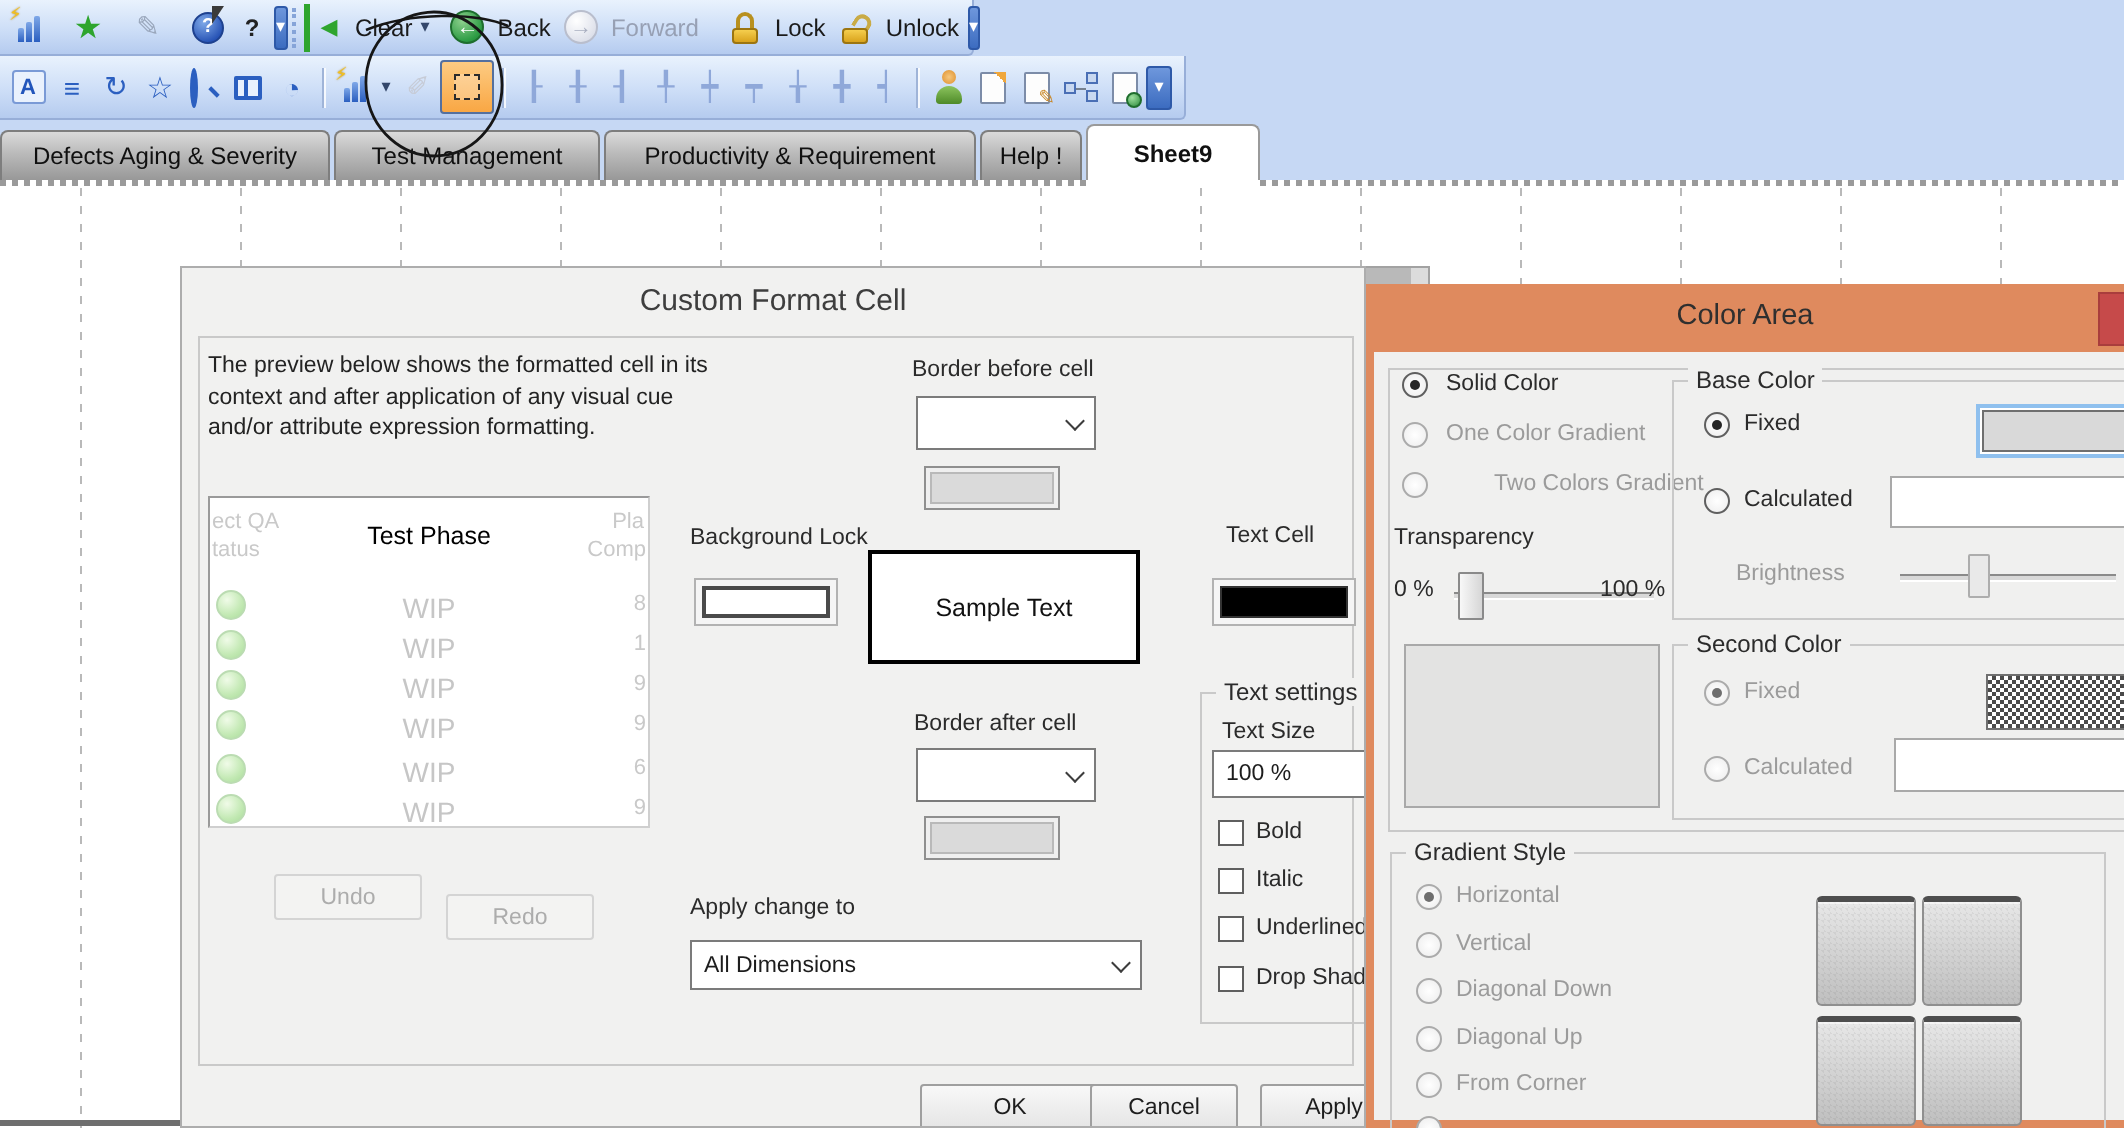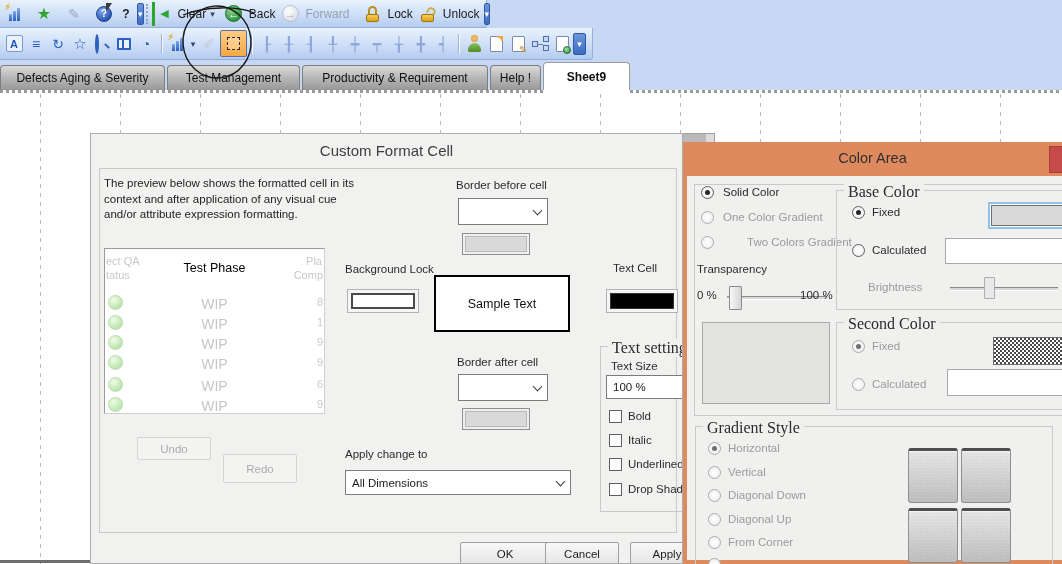--- a/index.html
+++ b/index.html
@@ -83,21 +83,21 @@
   .vdash { position:absolute; top:4px; bottom:0; width:1px;
            background:repeating-linear-gradient(180deg,#b9b9b9 0 4px,rgba(0,0,0,0) 4px 9px); }
   .bottom-edge { position:absolute; left:0; top:470px; width:1062px; height:3px; background:#6E6E6E; }
   .win-fragment { position:absolute; left:681px; top:133px; width:34px; height:15px;
                   background:linear-gradient(90deg,#B9B9B9 0 74%,#DCDCDC 74%); border:1px solid #A2A2A2; }
 
   
   .lbl { position:absolute; font-size:11.5px; color:#2b2b2b; white-space:nowrap; }
   .lbl.dis { color:#9B9B9B; }
   .gb { position:absolute; border:1px solid #C9C9C9; }
-  .gb-label { position:absolute; top:-8px; left:7px; padding:0 4px; font-size:16px; color:#2b2b2b; white-space:nowrap;font-family:Liberation Serif, serif; }
+  .gb-label { position:absolute; top:-8px; left:7px; padding:0 4px; font-size:12px; color:#2b2b2b; white-space:nowrap; }
   .rad { position:absolute; width:13px; height:13px; border:1px solid #5F5F5F; border-radius:50%; background:radial-gradient(#fff,#ececec); }
   .rad.sel::after { content:""; position:absolute; inset:3px; background:#262626; border-radius:50%; }
   .rad.dis { border-color:#ABABAB; }
   .rad.dis.sel::after { background:#6F6F6F; }
   .chk { position:absolute; width:13px; height:13px; border:1px solid #5F5F5F; background:#fff; }
   .combo { position:absolute; background:#fff; border:1px solid #7B7B7B; display:flex; align-items:center;
            justify-content:space-between; padding:0 6px; font-size:11.5px; color:#1d1d1d; }
   .combo .chev { width:7px; height:7px; border-right:1.6px solid #3d3d3d; border-bottom:1.6px solid #3d3d3d;
                  transform:rotate(45deg); margin-top:-3px; flex:none; }
   .btn { position:absolute; display:flex; align-items:center; justify-content:center; font-size:11.5px; color:#1d1d1d;
@@ -351,21 +351,21 @@
           <span class="pv-val">6</span>
         </div>
       <div class="pv-row" style="top:146px;">
           <span class="pv-dot"></span>
           <span class="pv-phase">WIP</span>
           <span class="pv-val">9</span>
         </div>
     </div>
 
     <div class="btn dis" style="left:46px; top:303px; width:74px; height:23px;">Undo</div>
-    <div class="btn dis" style="left:132px; top:320px; width:74px; height:29px;">Redo</div>
+    <div class="btn dis" style="left:132px; top:313px; width:74px; height:23px;">Redo</div>
 
     <div class="lbl" style="left:254px; top:129px;">Background Lock</div>
     <div class="swatch-btn" style="left:256px; top:155px; width:72px; height:24px;">
         <div class="inner"></div>
       </div>
 
     <div class="sample-box">Sample Text</div>
 
     <div class="lbl" style="left:365px; top:45px;">Border before cell</div>
     <div class="combo" style="left:367px; top:64px; width:90px; height:27px;">

